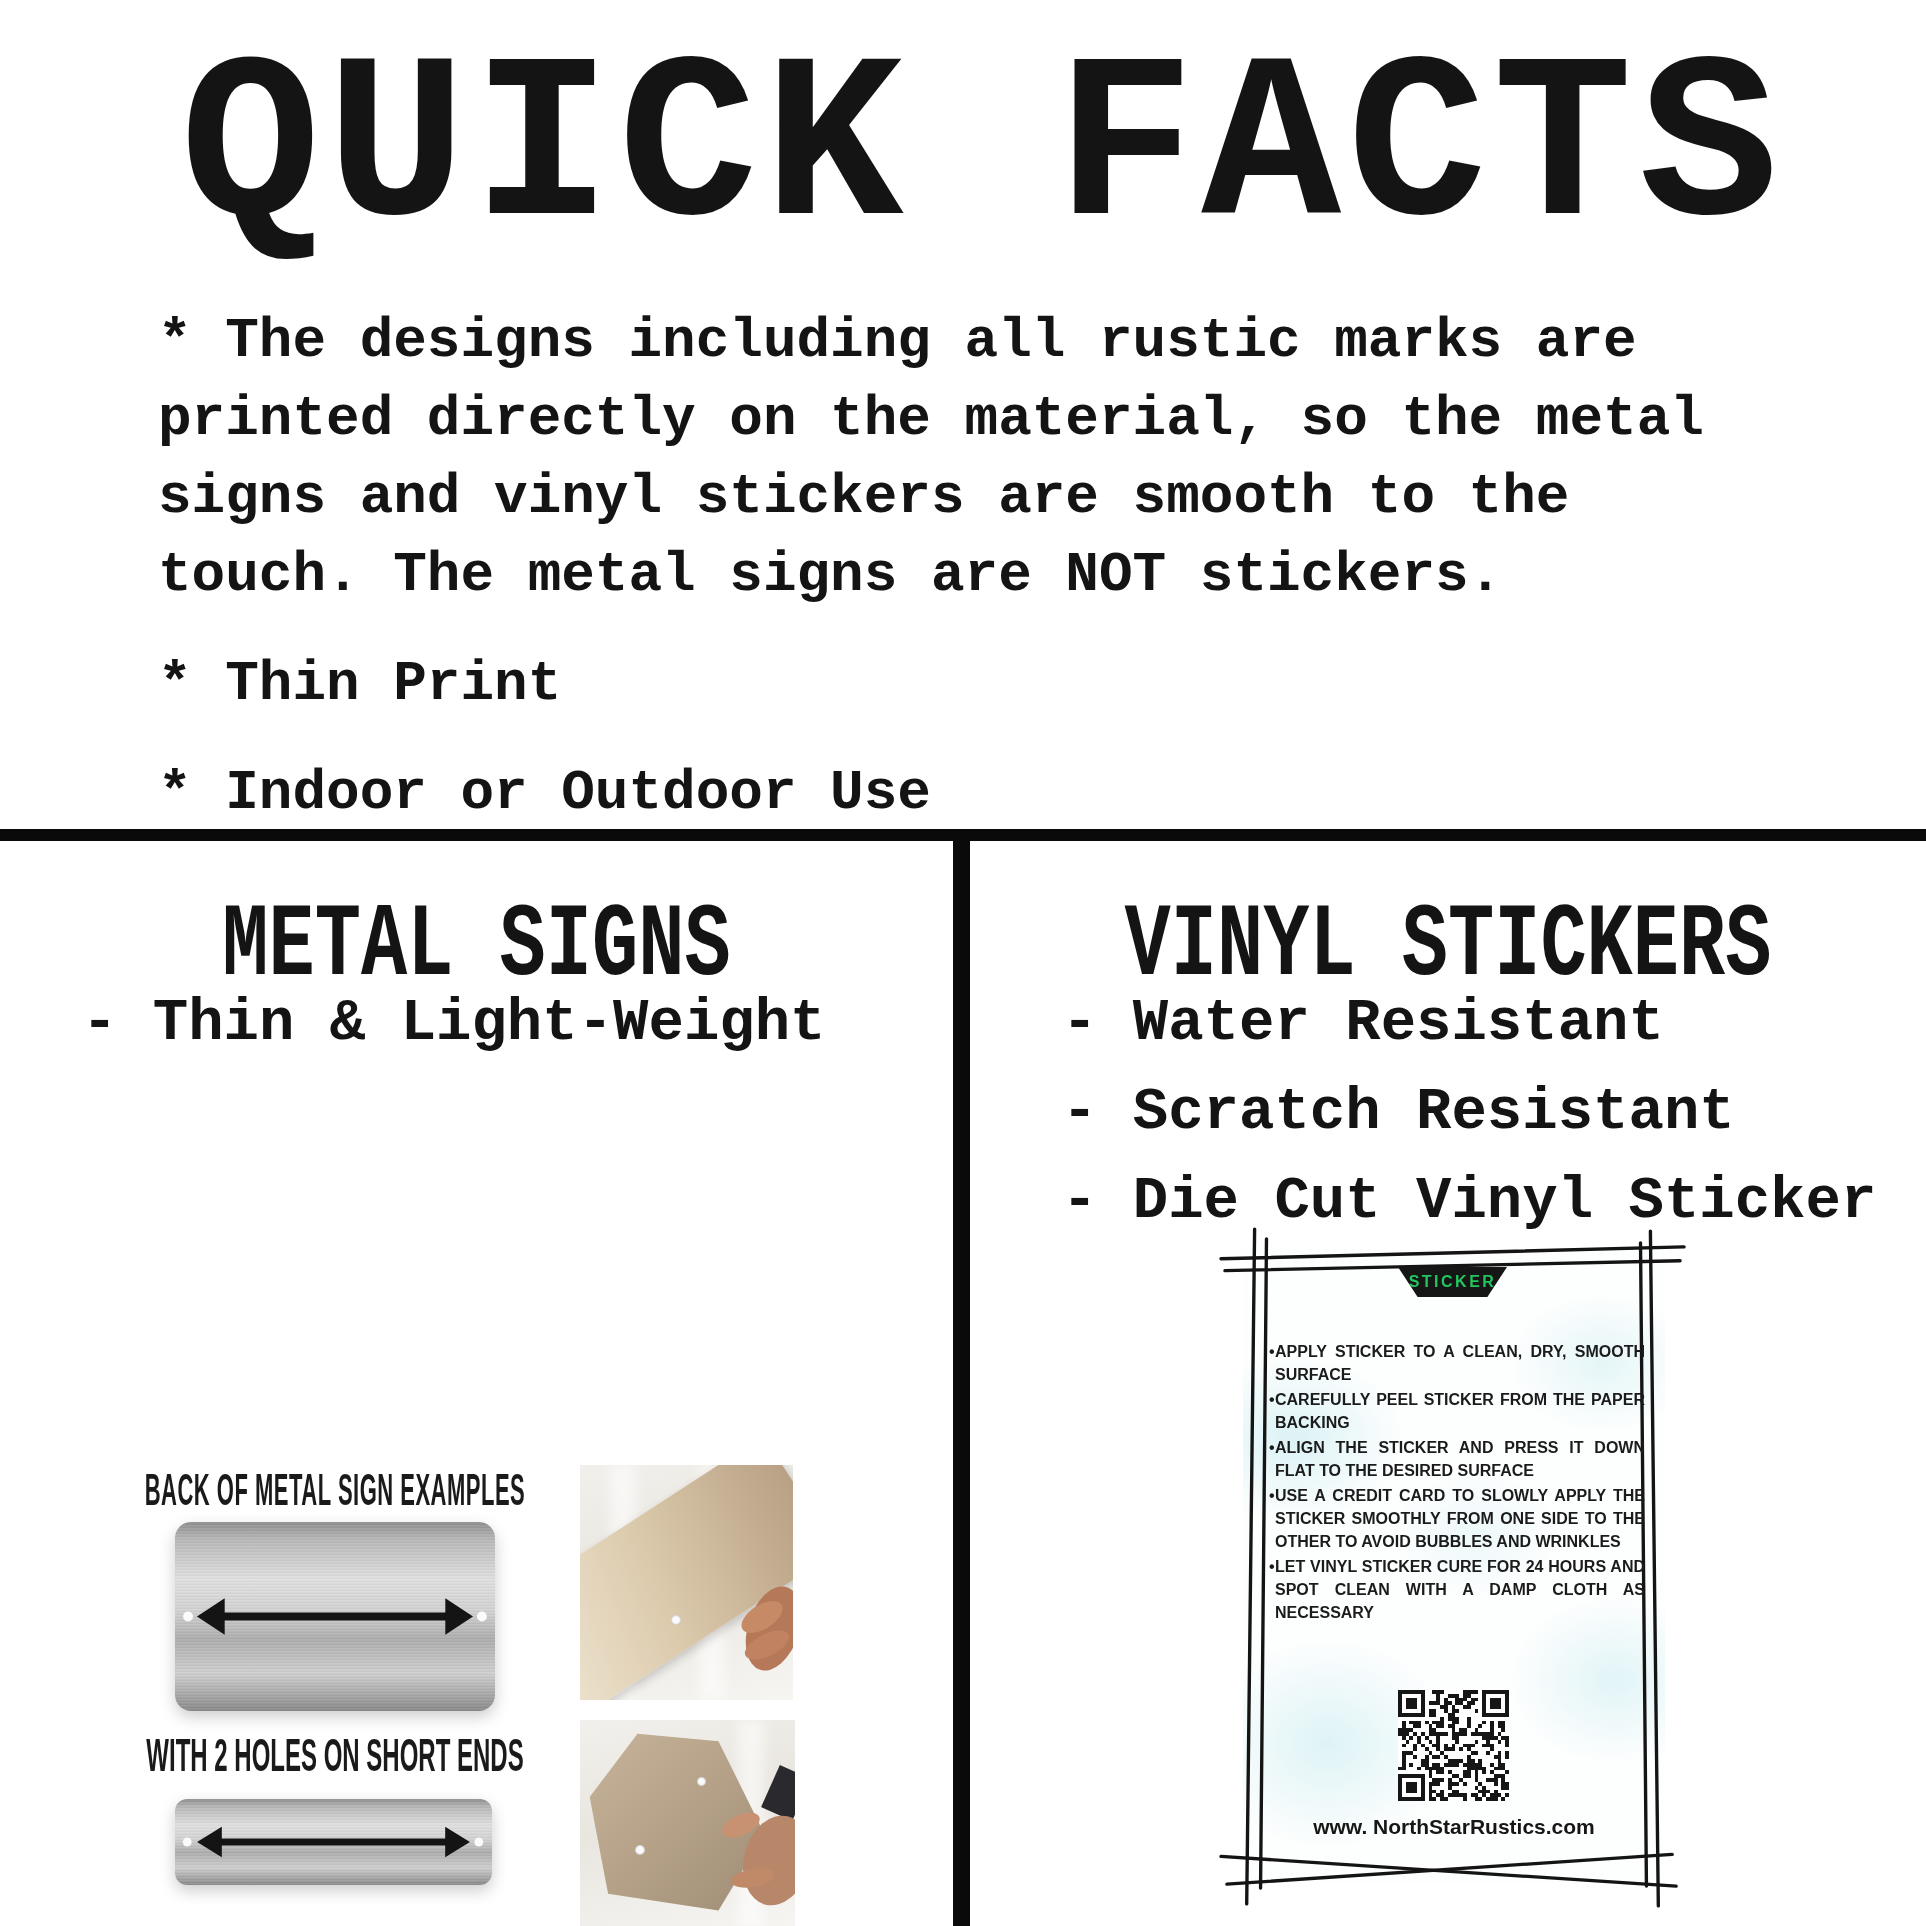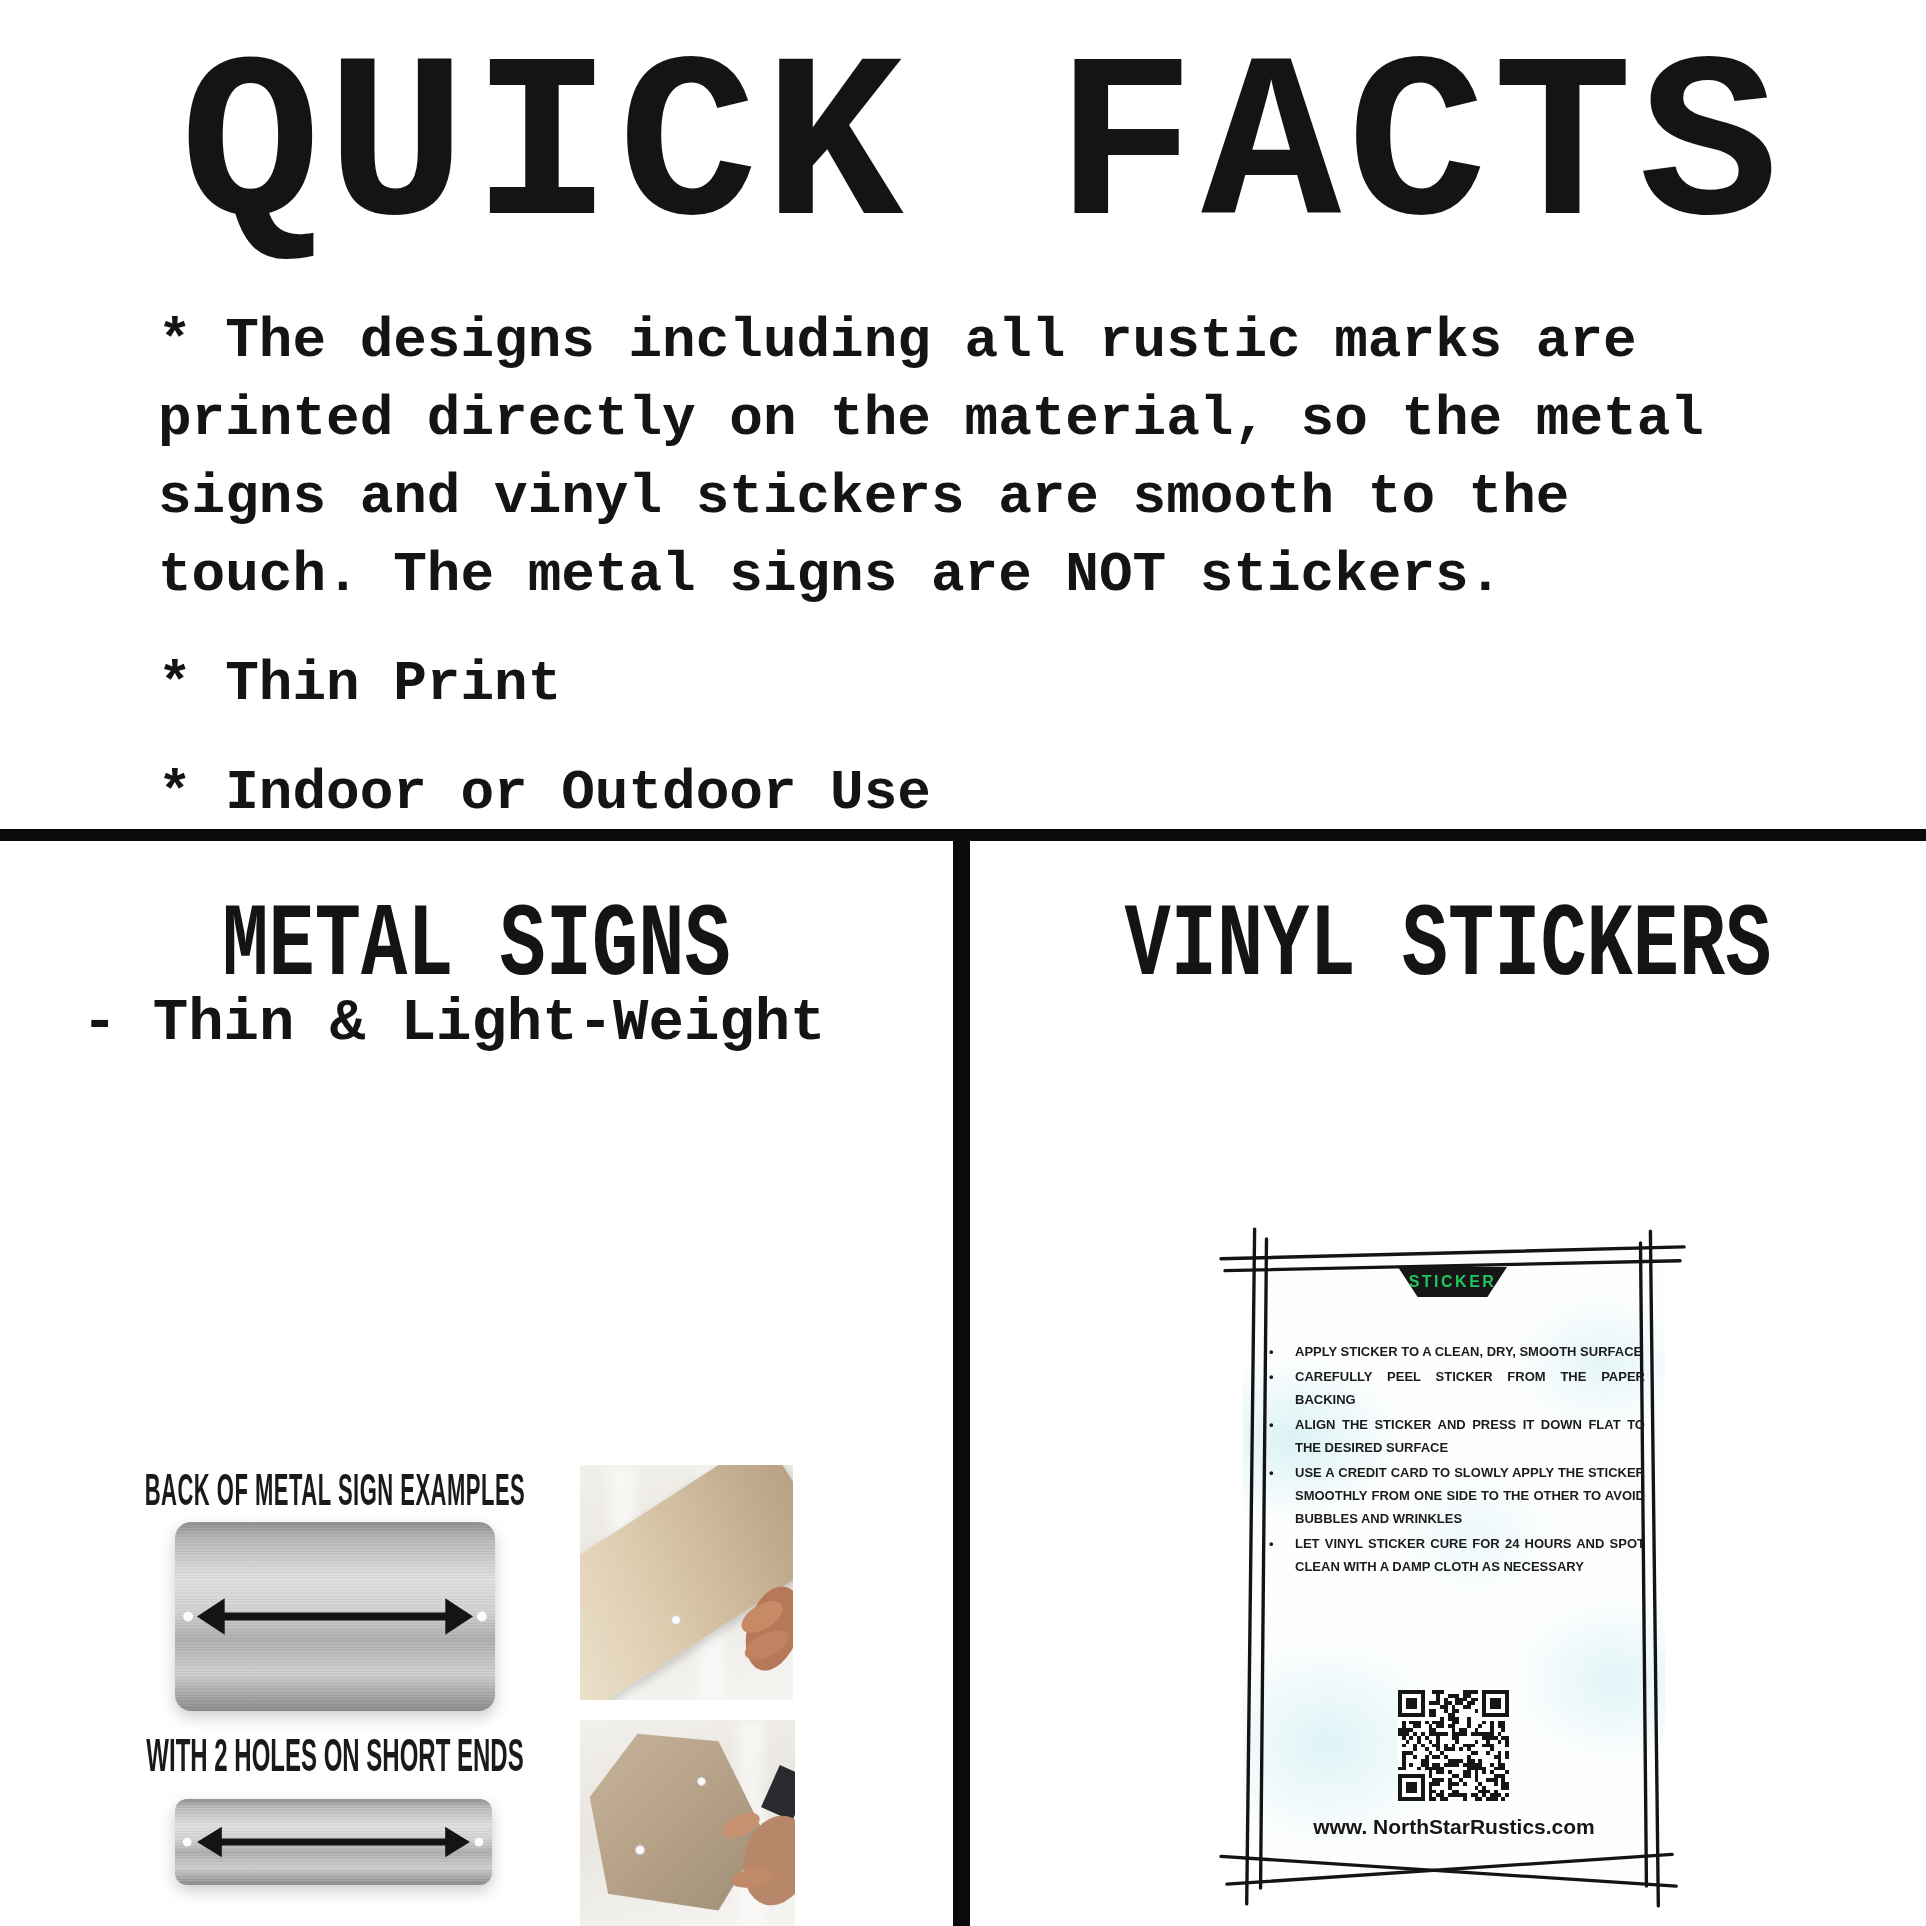--- a/index.html
+++ b/index.html
@@ -78,23 +78,23 @@
           #fdfefe;}
   .card-border-svg{position:absolute;left:-24px;top:-24px;pointer-events:none;}
   .banner{position:absolute;left:155px;top:18px;width:109px;height:30px;background:#161616;
           clip-path:polygon(0 0,100% 0,82% 100%,18% 100%);
           display:flex;align-items:center;justify-content:center;}
   .banner span{color:#22c55e;font-family:"Liberation Sans",sans-serif;font-weight:700;
                font-size:16px;letter-spacing:2.5px;}
   .card-heading{position:absolute;left:0;top:48px;width:100%;text-align:center;
                 font-size:31px;letter-spacing:0.5px;}
   .steps{position:absolute;left:24px;top:91px;width:378px;}
-  .step{position:relative;padding-left:28px;margin-bottom:2px;
+  .step{position:relative;padding-left:8px;margin-bottom:2px;
         font-family:"Liberation Sans",sans-serif;font-weight:700;color:#1b1b1b;
-        font-size:13px;line-height:23px;text-align:justify;text-align-last:left;}
+        font-size:16px;line-height:23px;text-align:justify;text-align-last:left;}
   .step::before{content:"\2022";position:absolute;left:2px;top:0;}
   .qr{position:absolute;left:155px;top:441px;width:111px;height:111px;}
   .website{position:absolute;left:0;top:566px;width:100%;text-align:center;font-size:21px;}
 </style>
 </head>
 <body>
 
 <div id="page">
 
   <div class="title tw">QUICK FACTS</div>
@@ -153,20 +153,25 @@
     <div class="sleeve" style="right:-8px;top:50px;width:34px;height:46px;transform:rotate(24deg);"></div>
     <div class="p-sign p2-sign"></div>
     <div class="hole" style="left:117px;top:57px;width:9px;height:9px;"></div>
     <div class="hole" style="left:55px;top:125px;width:10px;height:10px;"></div>
     <div class="skin" style="right:-14px;top:95px;width:65px;height:91px;background:#b8876a;transform:rotate(14deg);"></div>
     <div class="skin" style="right:34px;top:95px;width:40px;height:20px;background:#c89272;transform:rotate(-24deg);"></div>
     <div class="skin" style="right:20px;top:149px;width:44px;height:18px;background:#c08a68;transform:rotate(-10deg);"></div>
   </div>
 
   <div class="col-heading right tw">VINYL STICKERS</div>
+  <div class="col-bullets right tw">
+    <div class="item">- Water Resistant</div>
+    <div class="item">- Scratch Resistant</div>
+    <div class="item">- Die Cut Vinyl Sticker</div>
+  </div>
 
   <div class="card">
     <svg class="card-border-svg" width="469" height="685" viewBox="0 0 474 692" fill="none" stroke="#141414" stroke-width="3.4" stroke-linecap="round">
       <line x1="2" y1="34" x2="470" y2="22"></line>
       <line x1="6" y1="46" x2="466" y2="36"></line>
       <line x1="36" y1="4" x2="28" y2="686"></line>
       <line x1="48" y1="14" x2="42" y2="670"></line>
       <line x1="436" y1="6" x2="444" y2="688"></line>
       <line x1="426" y1="18" x2="432" y2="668"></line>
       <line x1="2" y1="638" x2="462" y2="668"></line>

